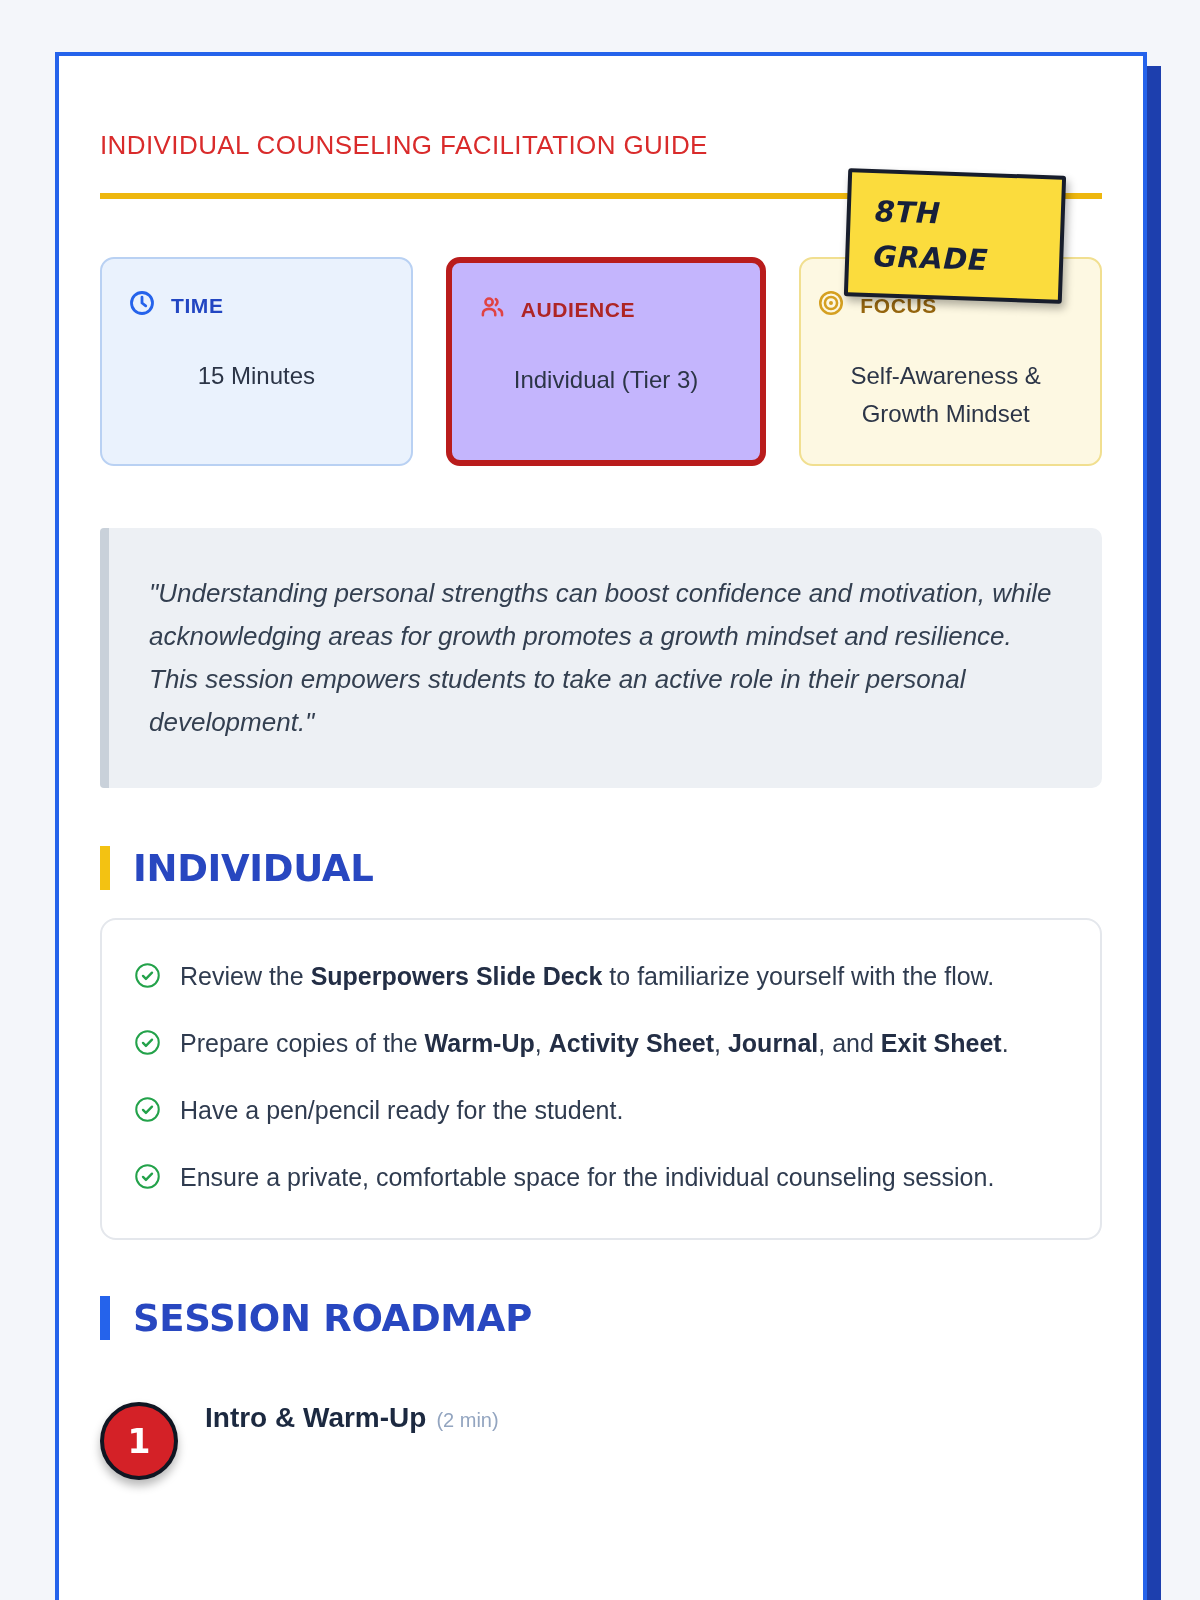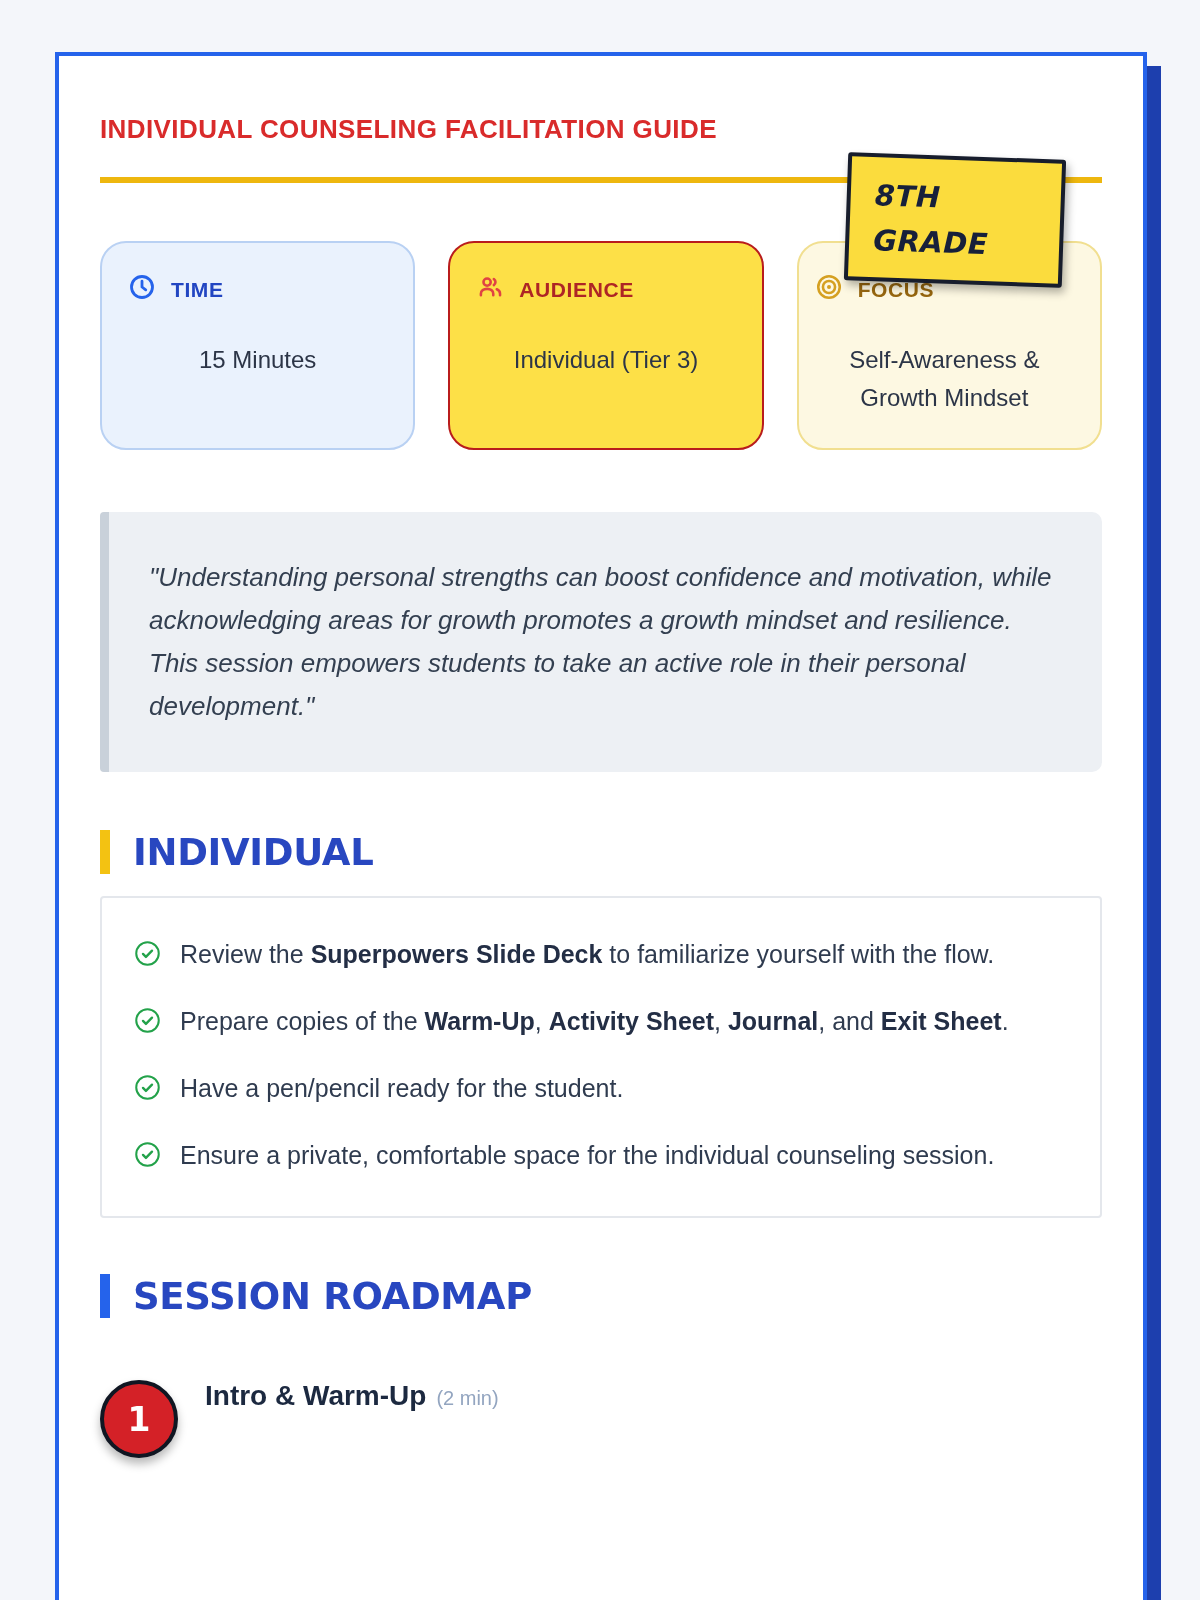--- a/index.html
+++ b/index.html
@@ -29,23 +29,23 @@
   .header { position: relative; }
   .doc-title {
     font-family: "DejaVu Sans", sans-serif;
     font-weight: bold;
     font-size: 51px;
     line-height: 1.2;
     color: #2847c0;
     letter-spacing: -0.5px;
   }
   .doc-subtitle {
-    margin-top: 8px;
+    margin-top: 24px;
     font-size: 26px;
-    font-weight: bold;
+    font-weight: normal;
     color: #d92b2b;
     letter-spacing: 0.4px;
   }
   .grade-badge {
     position: absolute;
     top: 42px;
     right: 38px;
     width: 162px;
     background: #fbdc3d;
     border: 4px solid #171d2c;
@@ -67,26 +67,26 @@
     margin-top: 32px;
   }
   .info-row {
     display: flex;
     gap: 33px;
     margin-top: 58px;
   }
   .info-card {
     flex: 1;
     box-sizing: border-box;
-    border-radius: 26px;
+    border-radius: 14px;
     padding: 30px 26px;
     min-height: 172px;
   }
   .info-card.time     { background: #eaf2fd; border: 2px solid #b9d1f3; }
-  .info-card.audience { background: #fde047; border: 2px solid #b91c1c; }
+  .info-card.audience { background: #c4b5fd; border: 6px solid #b91c1c; }
   .info-card.focus    { background: #fdf8e2; border: 2px solid #f1df90; padding-left: 16px; }
   .info-head {
     display: flex;
     align-items: center;
     gap: 15px;
     font-weight: bold;
     font-size: 21px;
     letter-spacing: 0.6px;
   }
   .info-card.time .info-head     { color: #2246c2; }
@@ -126,23 +126,23 @@
     border-left: 9px solid #c9d1da;
     border-radius: 4px 10px 10px 4px;
     padding: 44px 40px;
     font-style: italic;
     font-size: 26px;
     line-height: 1.66;
     color: #333f50;
   }
   .prep-section { margin-top: 58px; }
   .prep-card {
-    margin-top: 22px;
+    margin-top: 28px;
     border: 2px solid #e4e7ec;
-    border-radius: 4px;
+    border-radius: 16px;
     padding: 40px 32px;
     display: grid;
     gap: 29px;
   }
   .check-item {
     display: flex;
     align-items: flex-start;
     gap: 19px;
     font-size: 25px;
     line-height: 1.35;

